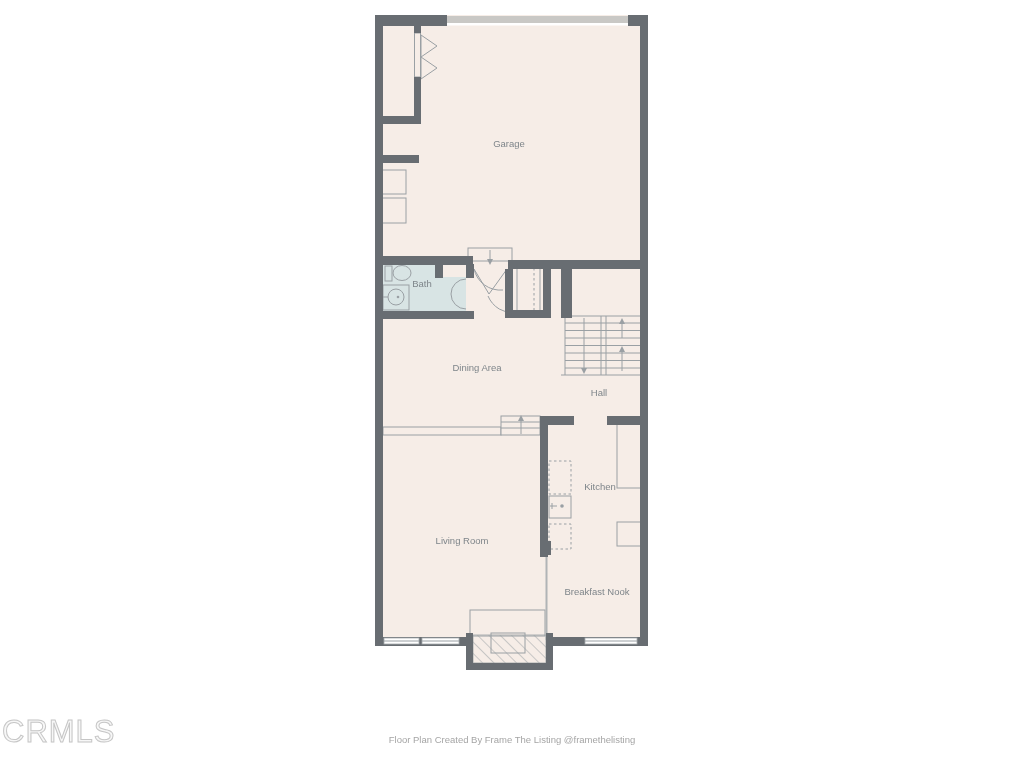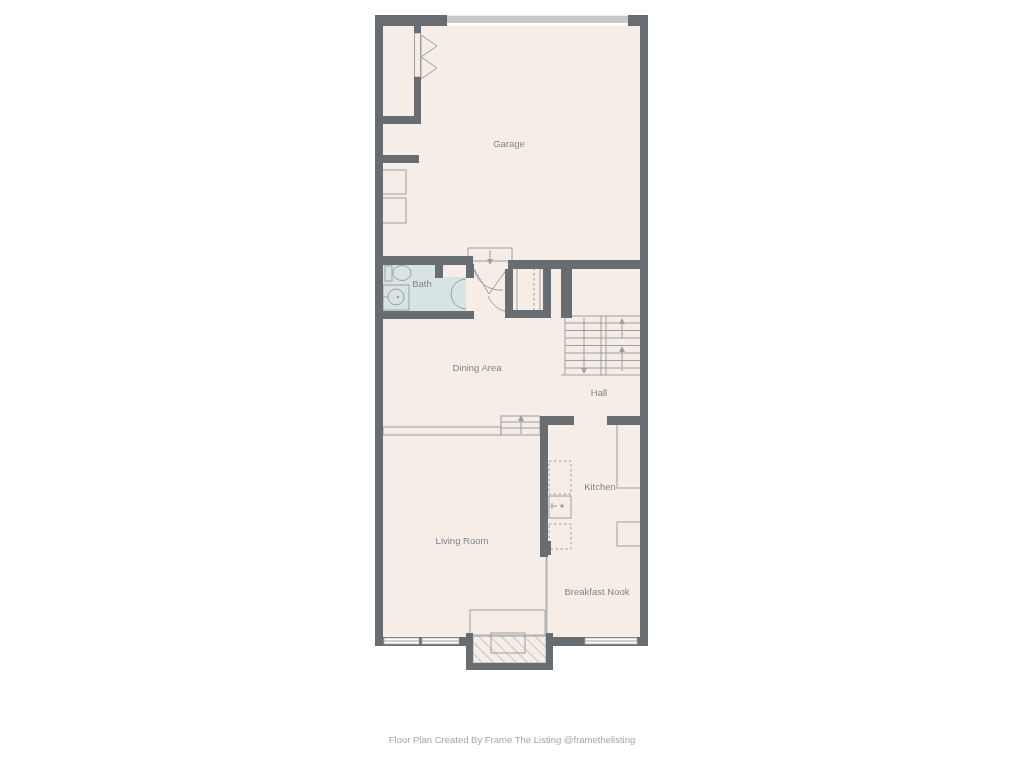--- a/index.html
+++ b/index.html
@@ -190,15 +190,16 @@
     <text class="room-label" x="509" y="147">Garage</text>
     <text class="room-label" x="422" y="287">Bath</text>
     <text class="room-label" x="477" y="371">Dining Area</text>
     <text class="room-label" x="599" y="396">Hall</text>
     <text class="room-label" x="600" y="490">Kitchen</text>
     <text class="room-label" x="462" y="544">Living Room</text>
     <text class="room-label" x="597" y="595">Breakfast Nook</text>
   </g>
 </svg>
 
+<div class="watermark">CRMLS</div>
 <div class="footer">Floor Plan Created By Frame The Listing @framethelisting</div>
 
 </div>
 
 </body></html>

